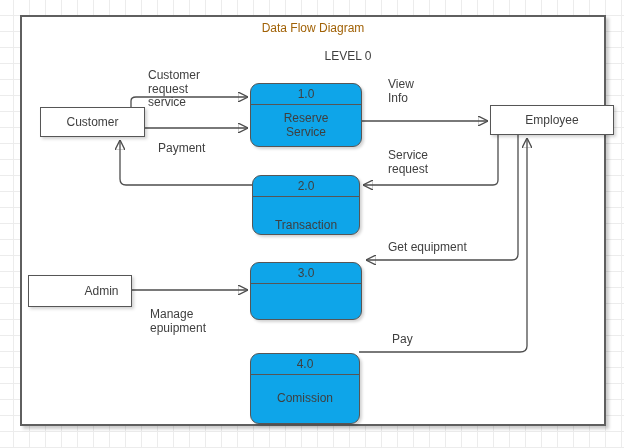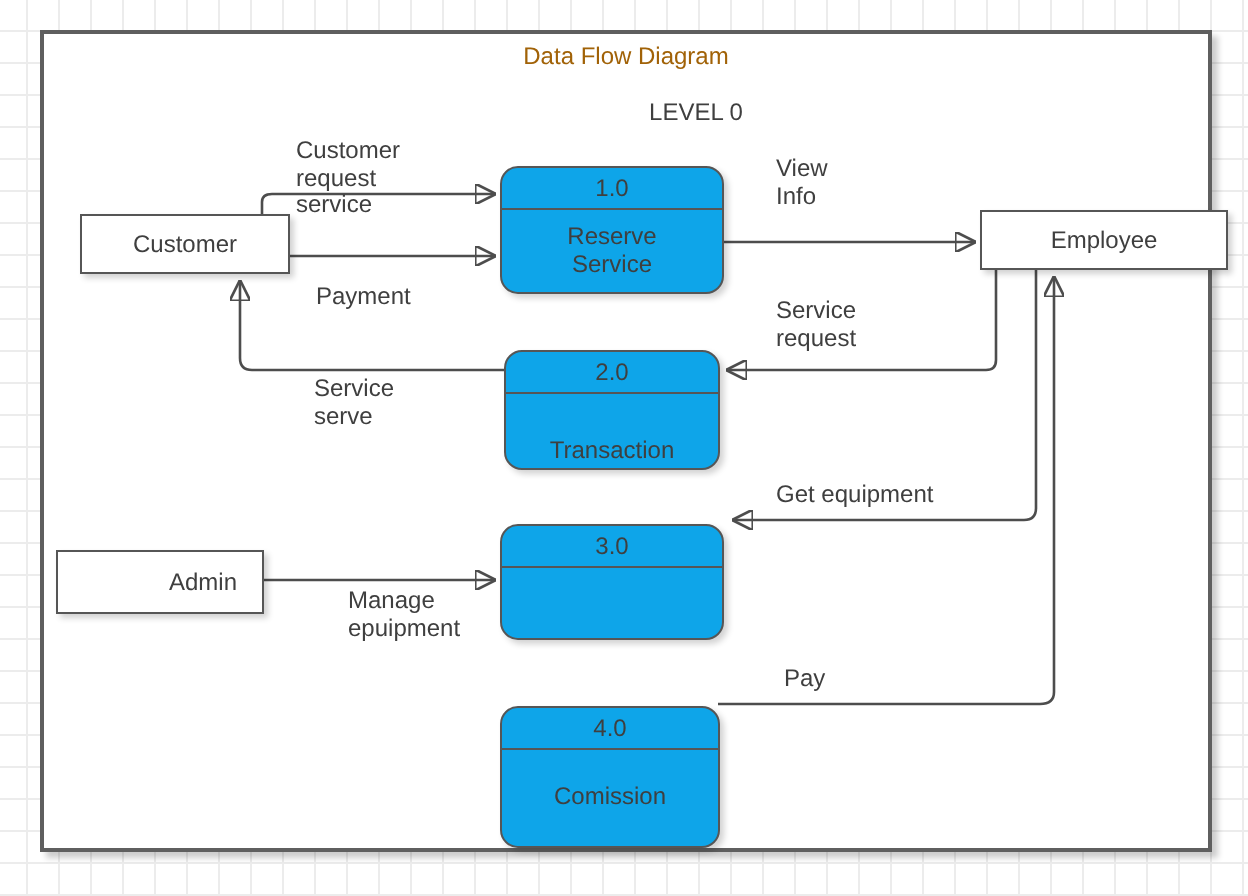--- a/index.html
+++ b/index.html
@@ -62,21 +62,21 @@
   
   .flowlabel{
     position:absolute;font-size:12px;line-height:1.13;color:#3f3f3f;text-align:left;
   }
   #lbl-customer-request{left:148px;top:69px;width:70px;}
   #lbl-payment{left:158px;top:142px;white-space:nowrap;}
   #lbl-view-info{left:388px;top:78px;width:42px;}
   #lbl-service-request{left:388px;top:149px;width:58px;}
   #lbl-service-serve{left:157px;top:188px;width:58px;}
   #lbl-get-equipment{left:388px;top:241px;white-space:nowrap;}
-  #lbl-manage-epuipment{left:150px;top:294px;width:76px;margin-left:24px;}
+  #lbl-manage-epuipment{left:150px;top:308px;width:76px;}
   #lbl-pay{left:392px;top:333px;white-space:nowrap;}
 </style>
 </head>
 <body>
 
 <div id="canvas">
 
   <div class="frame"></div>
   <div class="title">Data Flow Diagram</div>
   <div class="subtitle">LEVEL 0</div>
@@ -126,18 +126,17 @@
     <div class="num">4.0</div>
     <div class="pname">
         <span>Comission</span>
       </div>
   </div>
 
   <div class="flowlabel" id="lbl-customer-request">Customer request service</div>
   <div class="flowlabel" id="lbl-payment">Payment</div>
   <div class="flowlabel" id="lbl-view-info">View Info</div>
   <div class="flowlabel" id="lbl-service-request">Service request</div>
-  <div class="flowlabel" id="lbl-service-serve">Service serve</div>
   <div class="flowlabel" id="lbl-get-equipment">Get equipment</div>
   <div class="flowlabel" id="lbl-manage-epuipment">Manage epuipment</div>
   <div class="flowlabel" id="lbl-pay">Pay</div>
 
 </div>
 
 </body></html>

